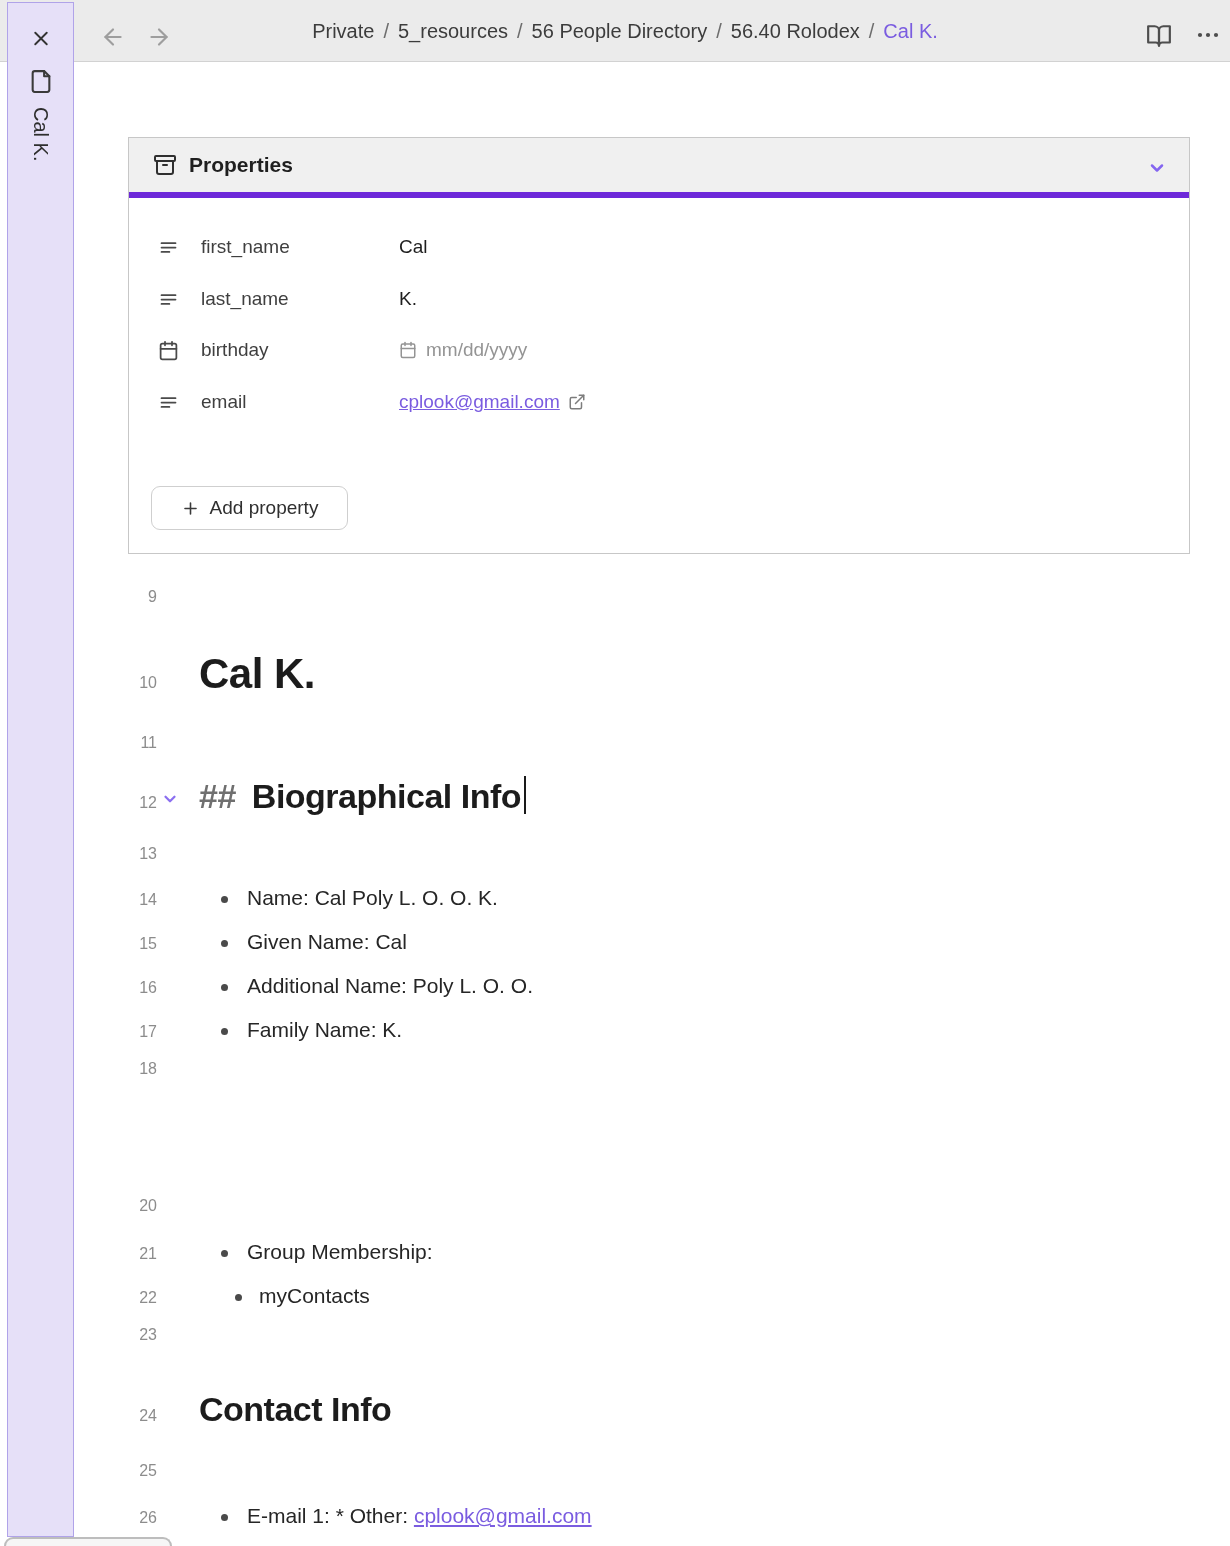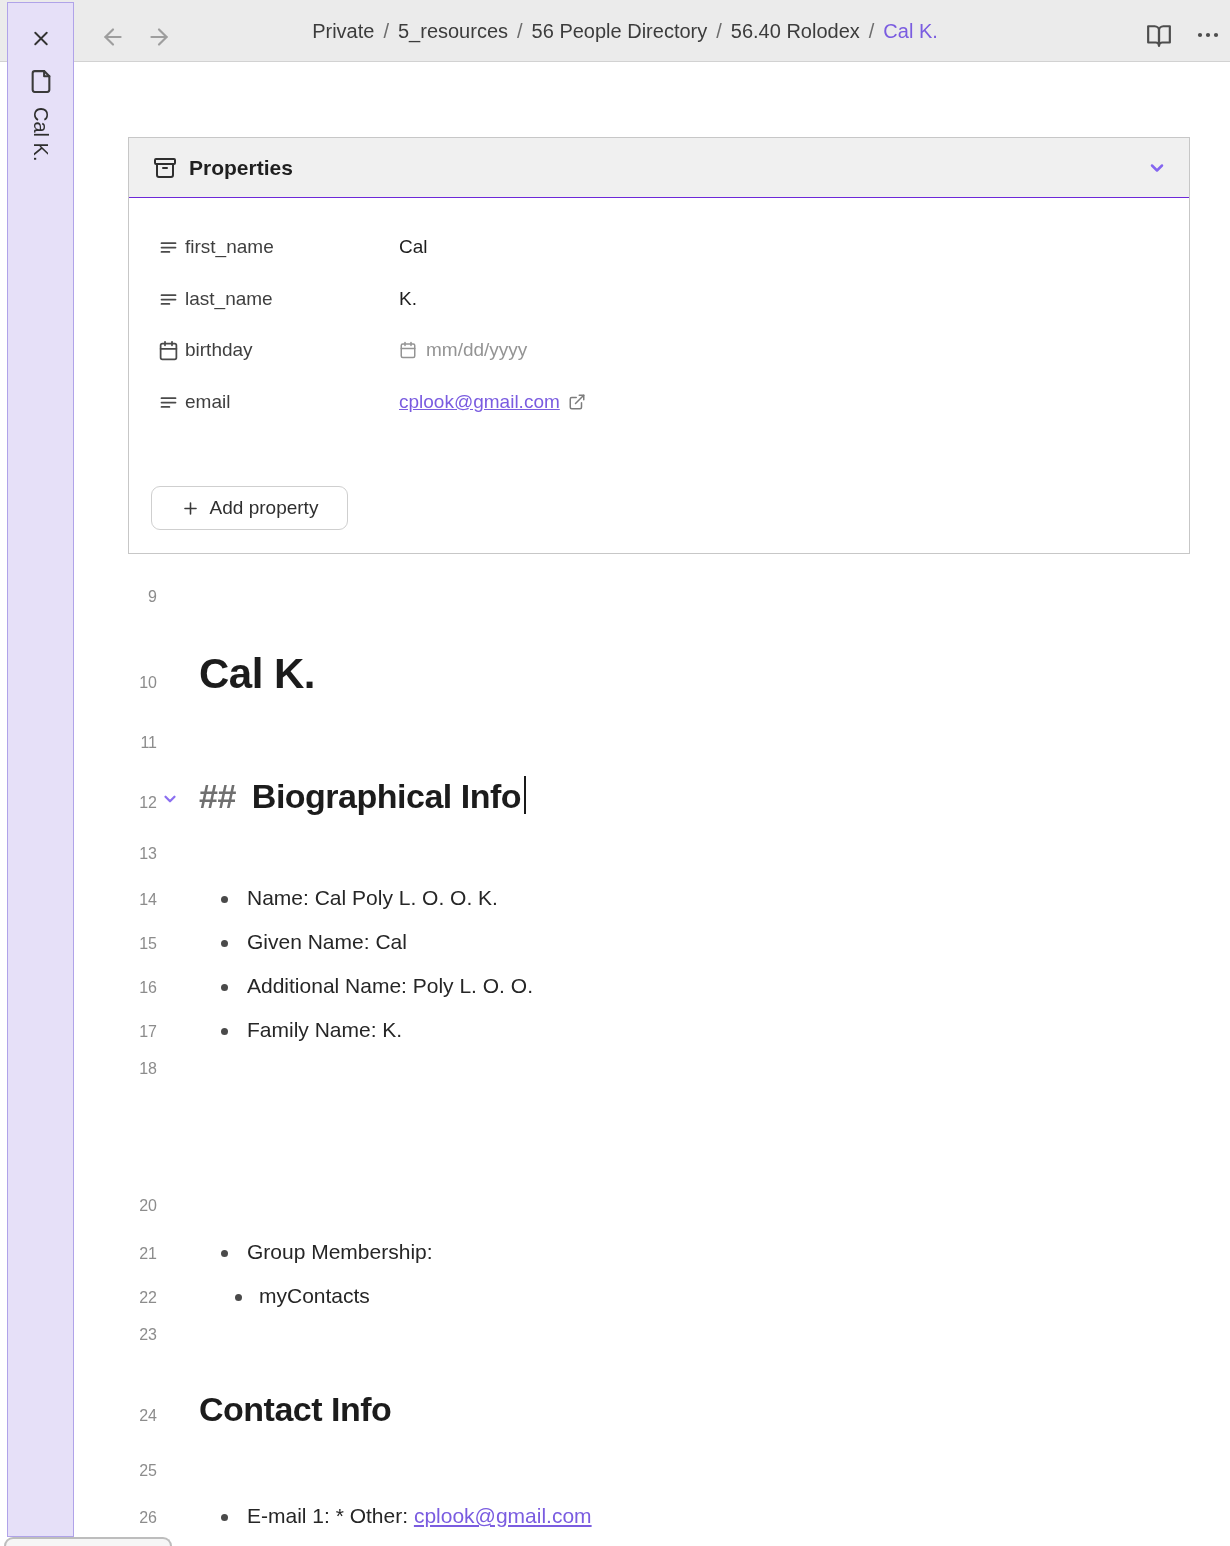--- a/index.html
+++ b/index.html
@@ -43,29 +43,29 @@
     font-size:20px; color:#2e2e2e; white-space:nowrap; cursor:pointer;
   }
 
   
   .props {
     position:absolute; left:128px; top:137px; width:1062px; height:417px;
     border:1px solid #c7c7c7; background:#fff; z-index:1;
   }
   .props-header {
     position:relative; height:60px; background:#f0f0f0;
-    border-bottom:1px solid #6d28d9; display:flex; align-items:center;
+    border-bottom:6px solid #6d28d9; display:flex; align-items:center;
     cursor:pointer;
   }
   .props-header .ph-icon { margin-left:24px; color:#2f2f2f; }
   .props-title { margin-left:12px; font-size:21px; font-weight:bold; color:#1f1f1f; }
   .props-chevron { position:absolute; right:22px; top:20px; color:#8465f0; }
   .prop-row { position:absolute; left:0; width:100%; height:46px; display:flex; align-items:center; }
   .prop-row .p-icon { position:absolute; left:29px; color:#4a4a4a; cursor:pointer; }
-  .prop-row .p-key  { position:absolute; left:56px; font-size:19px; color:#3f3f3f; cursor:text;text-align:center; }
+  .prop-row .p-key  { position:absolute; left:72px; font-size:19px; color:#3f3f3f; cursor:text;text-align:center; }
   .prop-row .p-val  { position:absolute; left:270px; font-size:19px; color:#1e1e1e; cursor:text; display:flex; align-items:center; }
   .row-first { top:86px; } .row-last { top:138px; } .row-bday { top:189px; }
   .row-email { top:241px; } .row-tags { top:292px; }
   .placeholder { color:#949494; display:flex; align-items:center; gap:9px; }
   a.plink { color:#7a5ce0; text-decoration:underline; cursor:pointer; }
   .ext-icon { color:#7d7d7d; margin-left:8px; }
   .tag-pill {
     display:inline-flex; align-items:center; gap:8px;
     background:#eae5fb; border:1px solid #d9d1f7; border-radius:8px;
     padding:3px 12px 5px 12px; font-size:18px; color:#7a5ce0; cursor:pointer;

